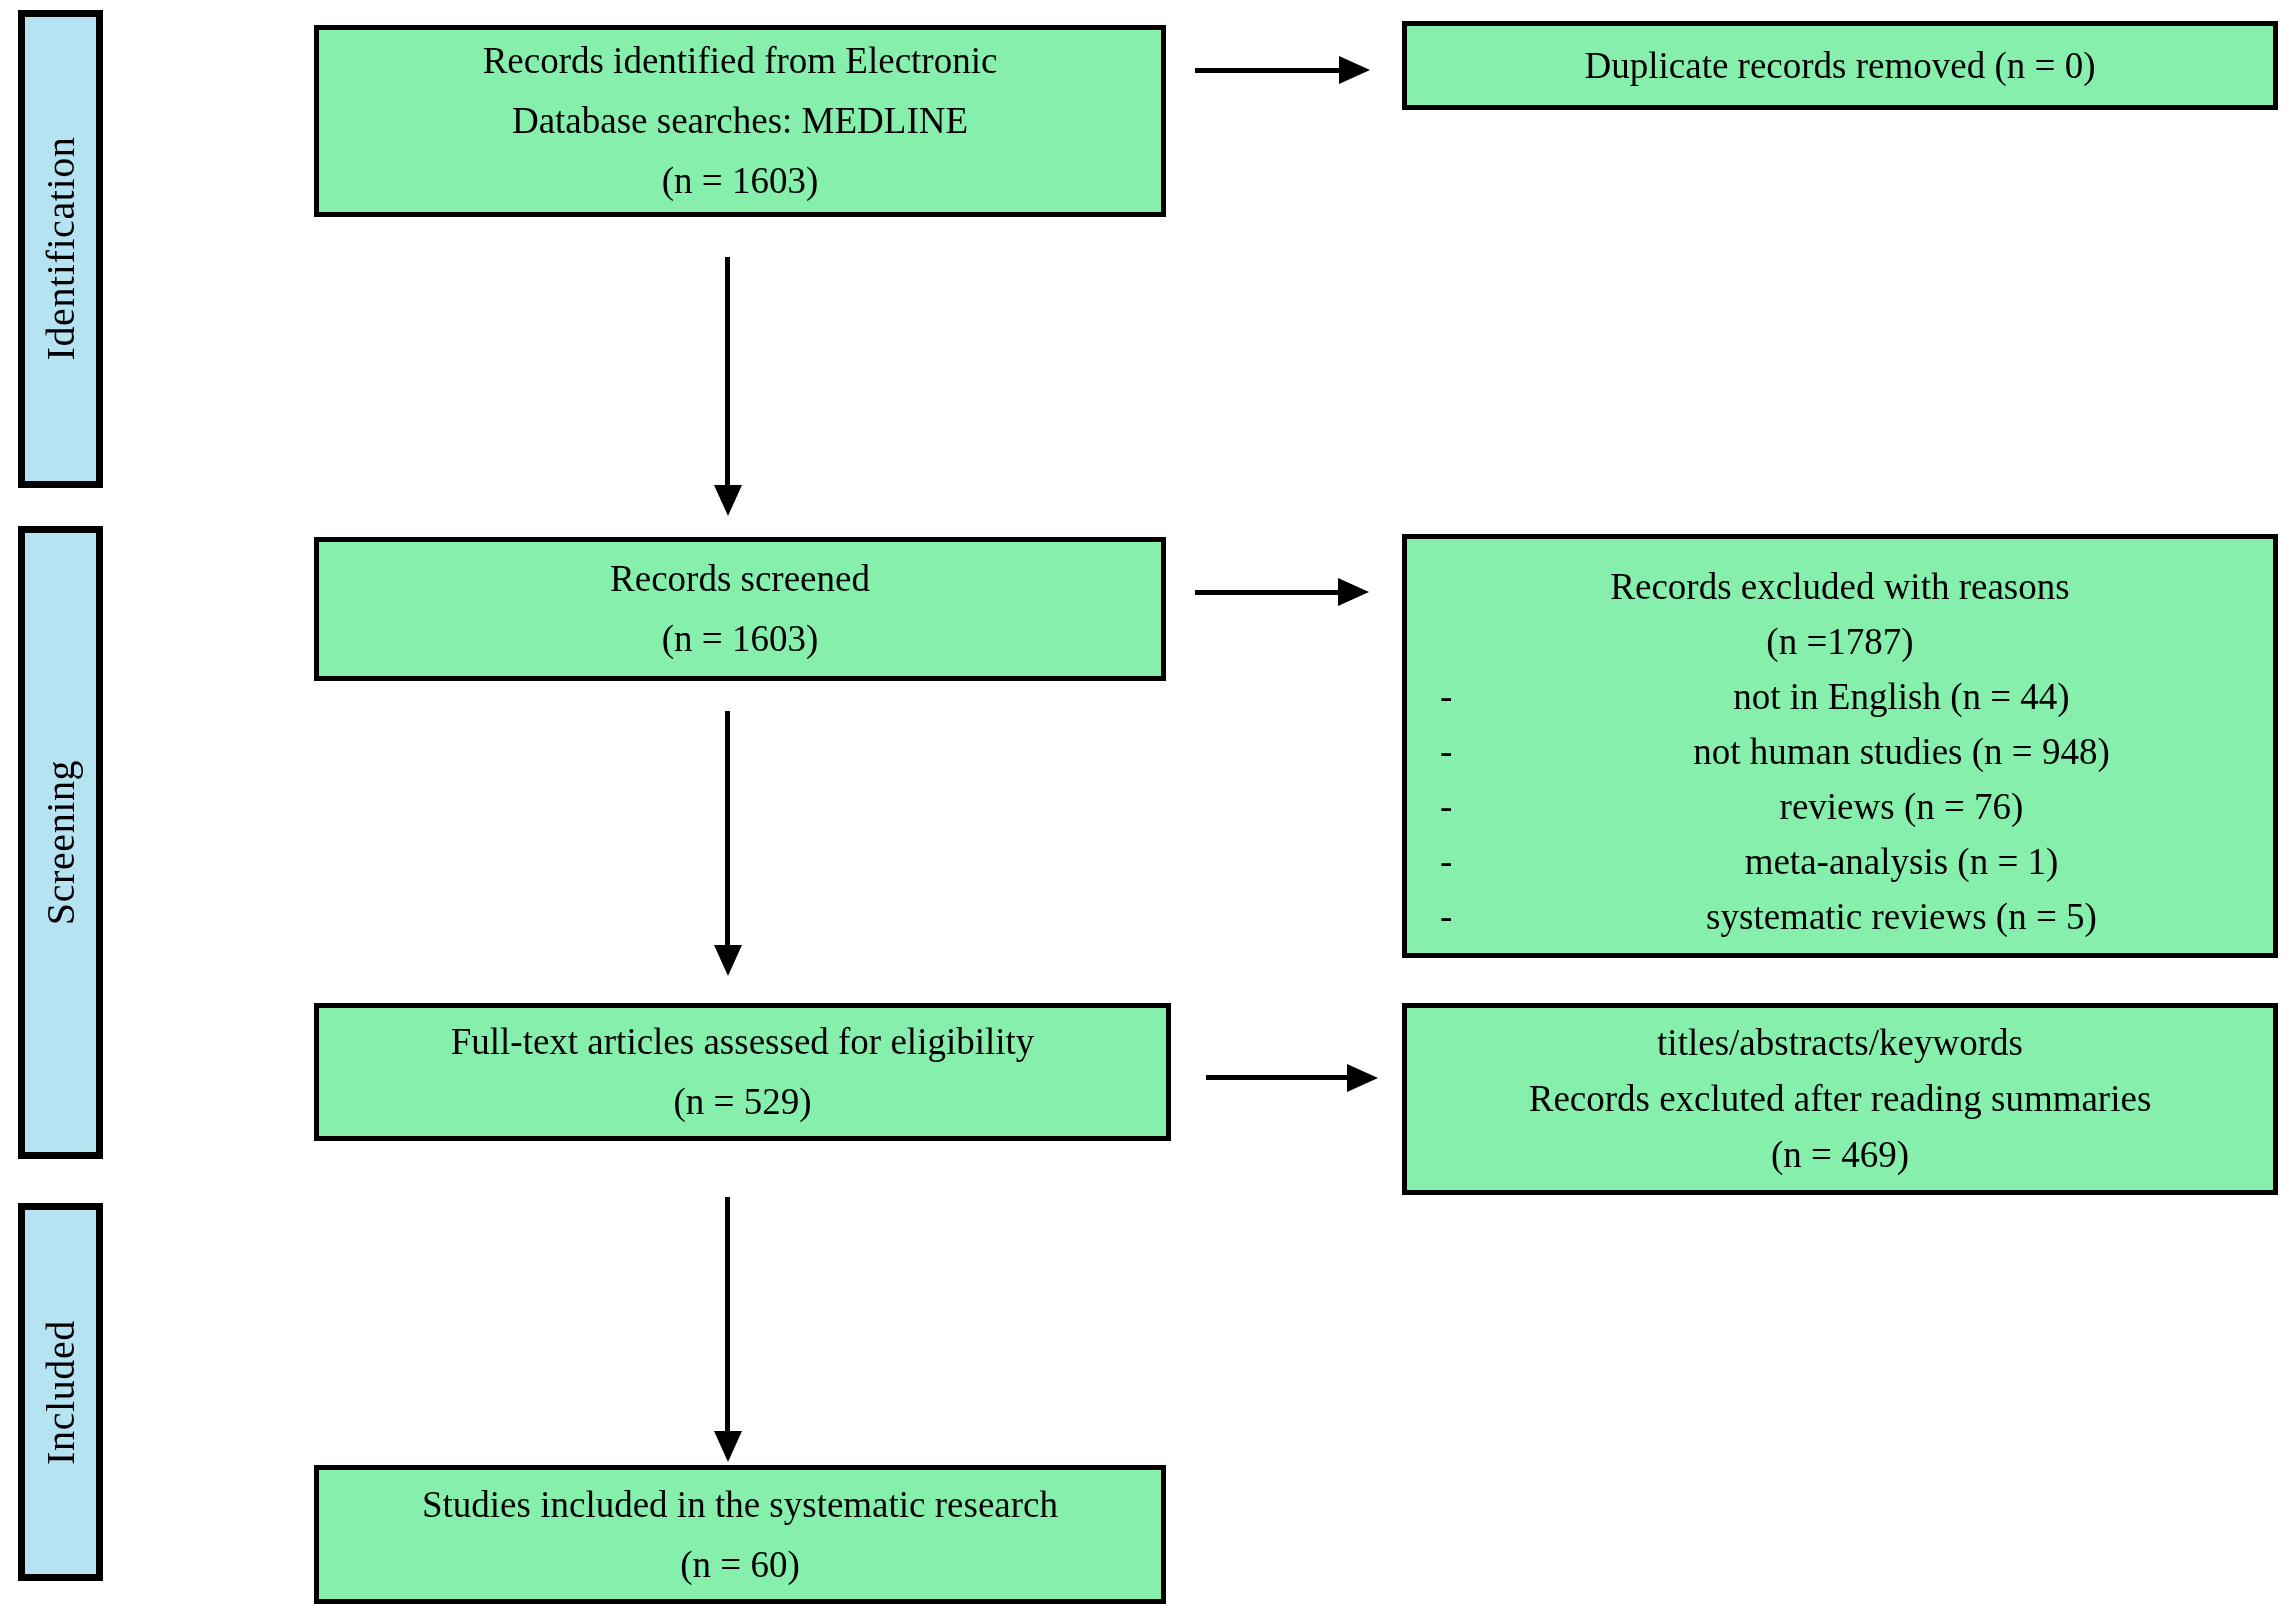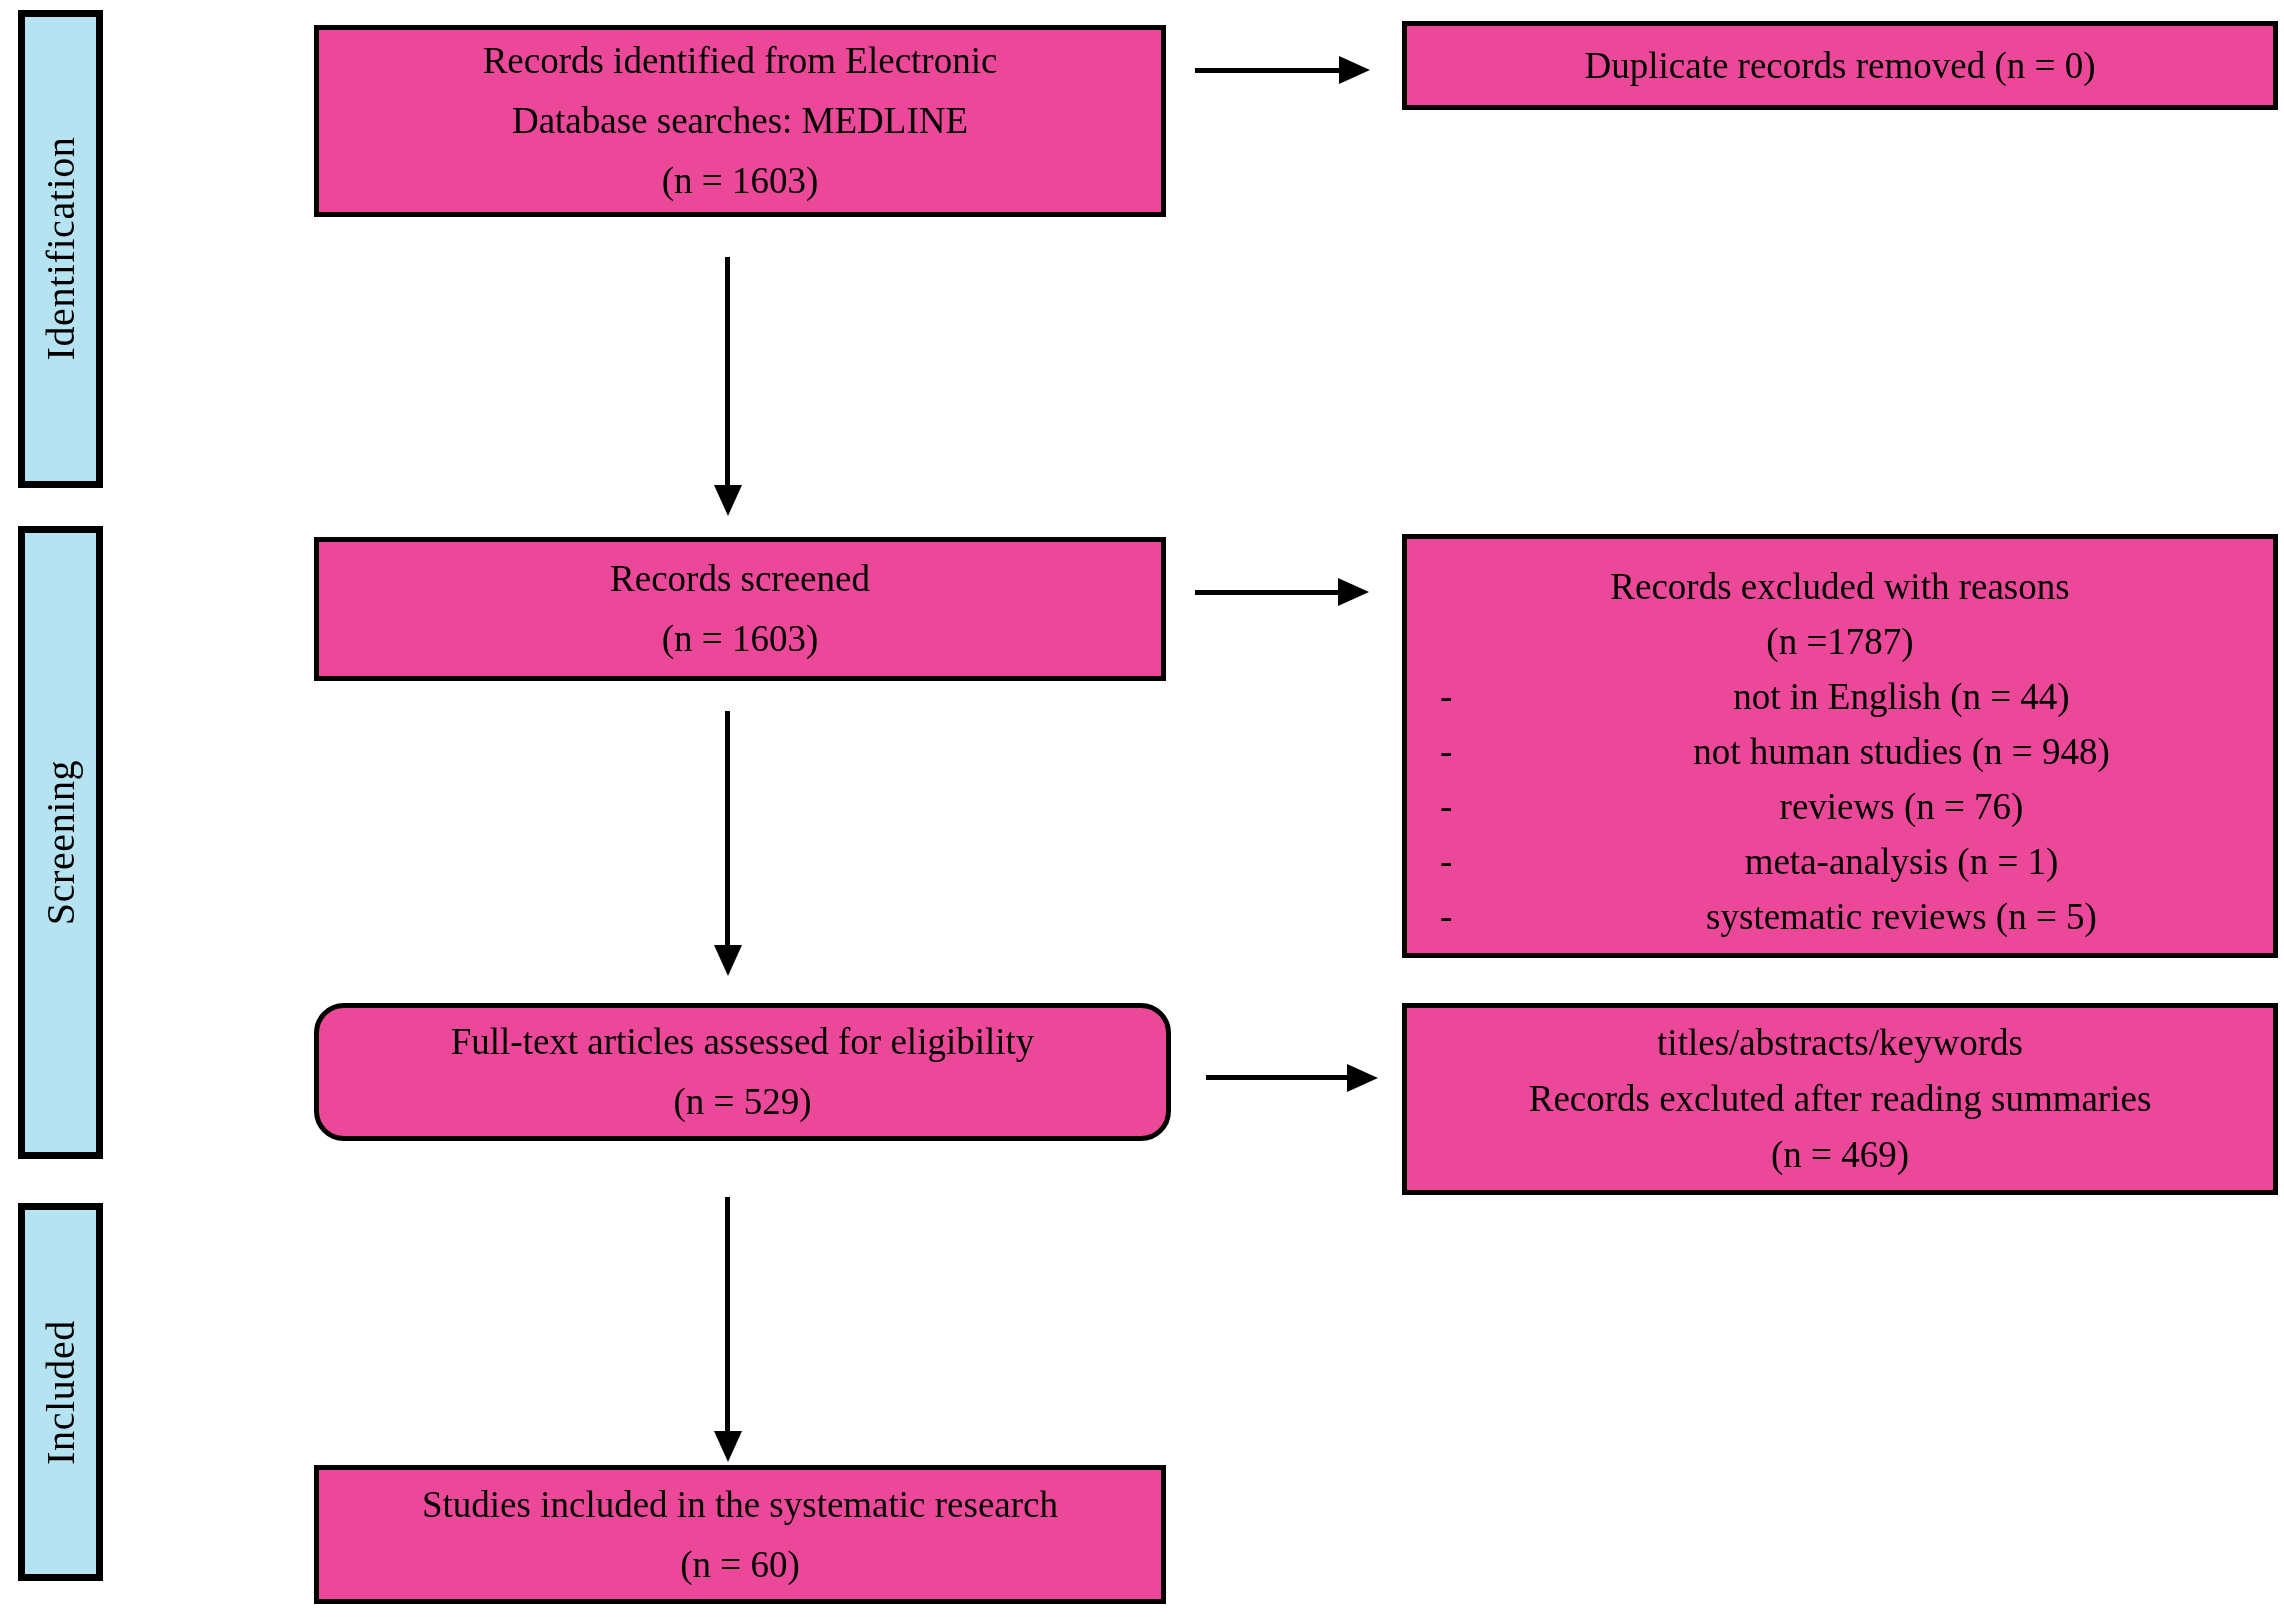--- a/index.html
+++ b/index.html
@@ -36,38 +36,38 @@
     font-size: 40px;
     letter-spacing: 0.6px;
   }
   #stage-identification { top: 9.6px;  height: 478px; }
   #stage-screening      { top: 526px; height: 633px; }
   #stage-included       { top: 1203px; height: 378px; }
 
   
   .fbox {
     position: absolute;
-    background: #ec4899;
+    background: #86efac;
     border: 5.4px solid #000000;
     box-sizing: border-box;
     display: flex;
     flex-direction: column;
     align-items: center;
     justify-content: center;
     text-align: center;
     font-size: 37px;
     line-height: 60px;
   }
   #box-identified      { left: 314px;  top: 25px;   width: 852px; height: 192px; }
   #box-duplicates      { left: 1402px; top: 21px;   width: 876px; height: 89px; }
   #box-screened        { left: 314px;  top: 537px;  width: 852px; height: 144px; }
   #box-excluded        { left: 1402px; top: 534px;  width: 876px; height: 424px;
                          justify-content: flex-start; padding-top: 20px;
                          line-height: 55px; text-align: left; align-items: stretch; }
-  #box-fulltext        { left: 314px;  top: 1003px; width: 857px; height: 138px; border-radius: 30px; }
+  #box-fulltext        { left: 314px;  top: 1003px; width: 857px; height: 138px; }
   #box-excluted-after  { left: 1402px; top: 1003px; width: 876px; height: 192px;
                          line-height: 56px; }
   #box-included-studies{ left: 314px;  top: 1465px; width: 852px; height: 139px; }
 
   .centerline { text-align: center; }
   .reason-row {
     display: grid;
     grid-template-columns: 90px 1fr;
     padding-left: 33px;
     box-sizing: border-box;

